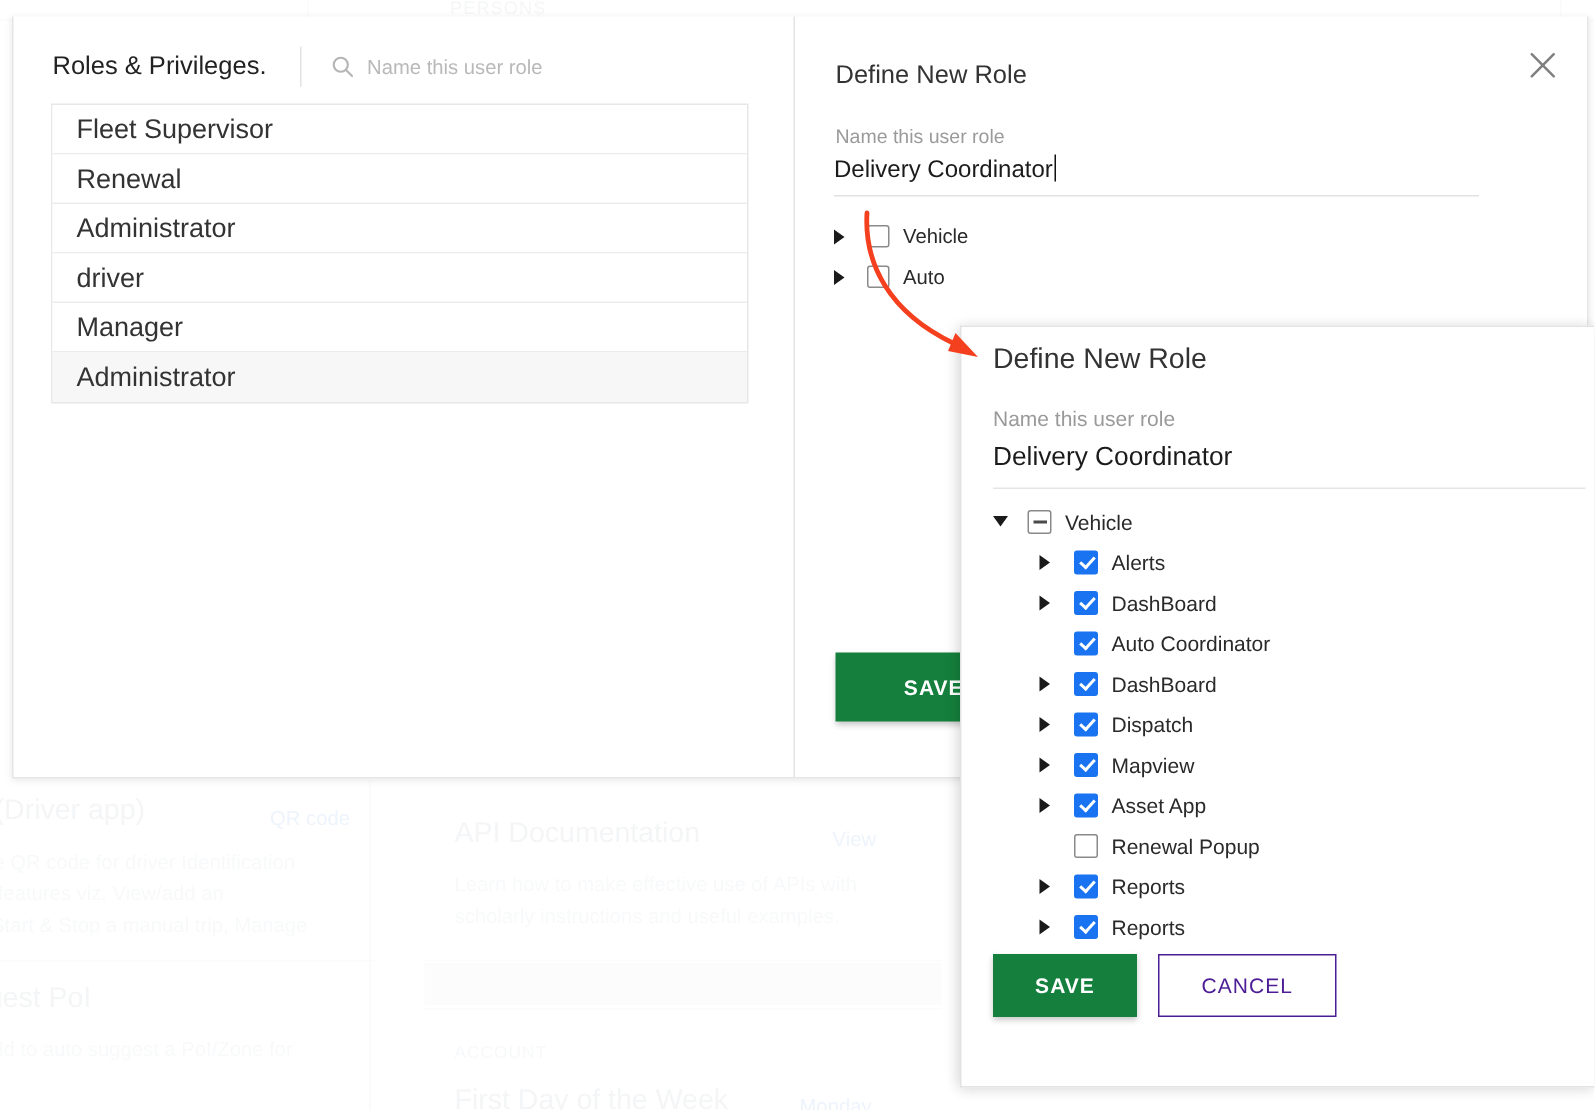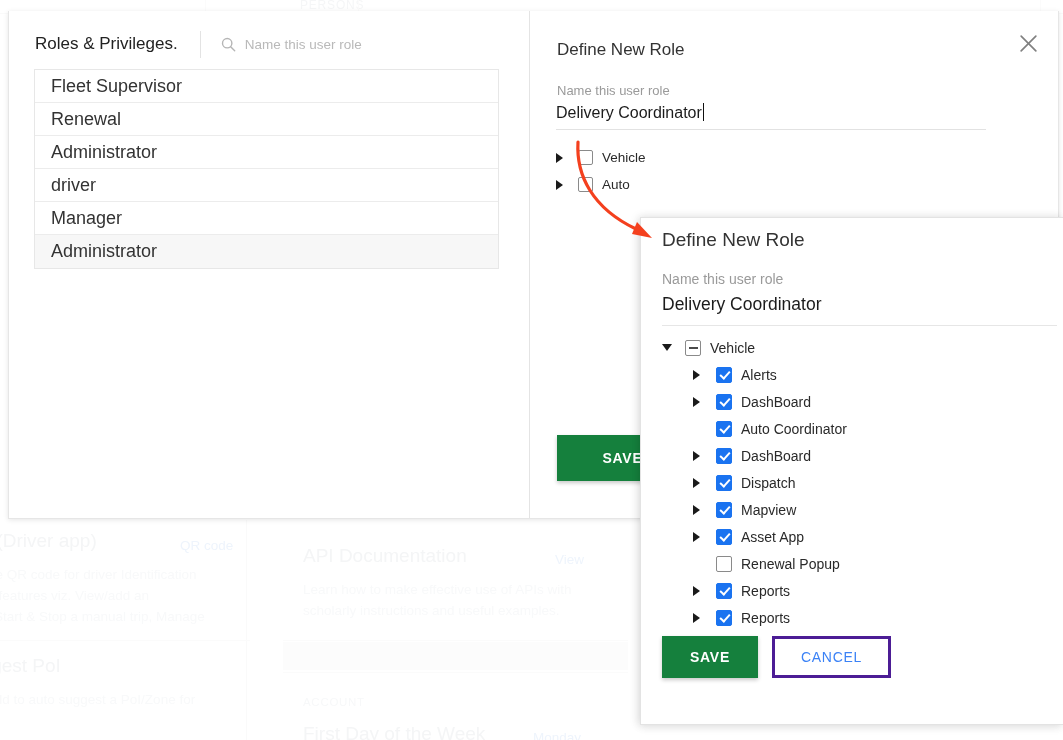--- a/index.html
+++ b/index.html
@@ -267,24 +267,24 @@
     font-size: 14px;
     font-weight: bold;
     letter-spacing: 0.7px;
     border: none;
     cursor: pointer;
     box-shadow: 0 2px 4px rgba(0,0,0,0.22);
     font-family: inherit;
   }
   .btn-cancel {
     background: #ffffff;
-    color: #3b82f6;
+    color: #4c1d95;
     font-size: 14px;
     letter-spacing: 0.7px;
-    border: 3px solid #4c1d95;
+    border: 1px solid #4c1d95;
     cursor: pointer;
     font-family: inherit;
   }
   .save-main {
     position: absolute;
     left: 27px;
     top: 424px;
     width: 131px;
     height: 46px;
   }

